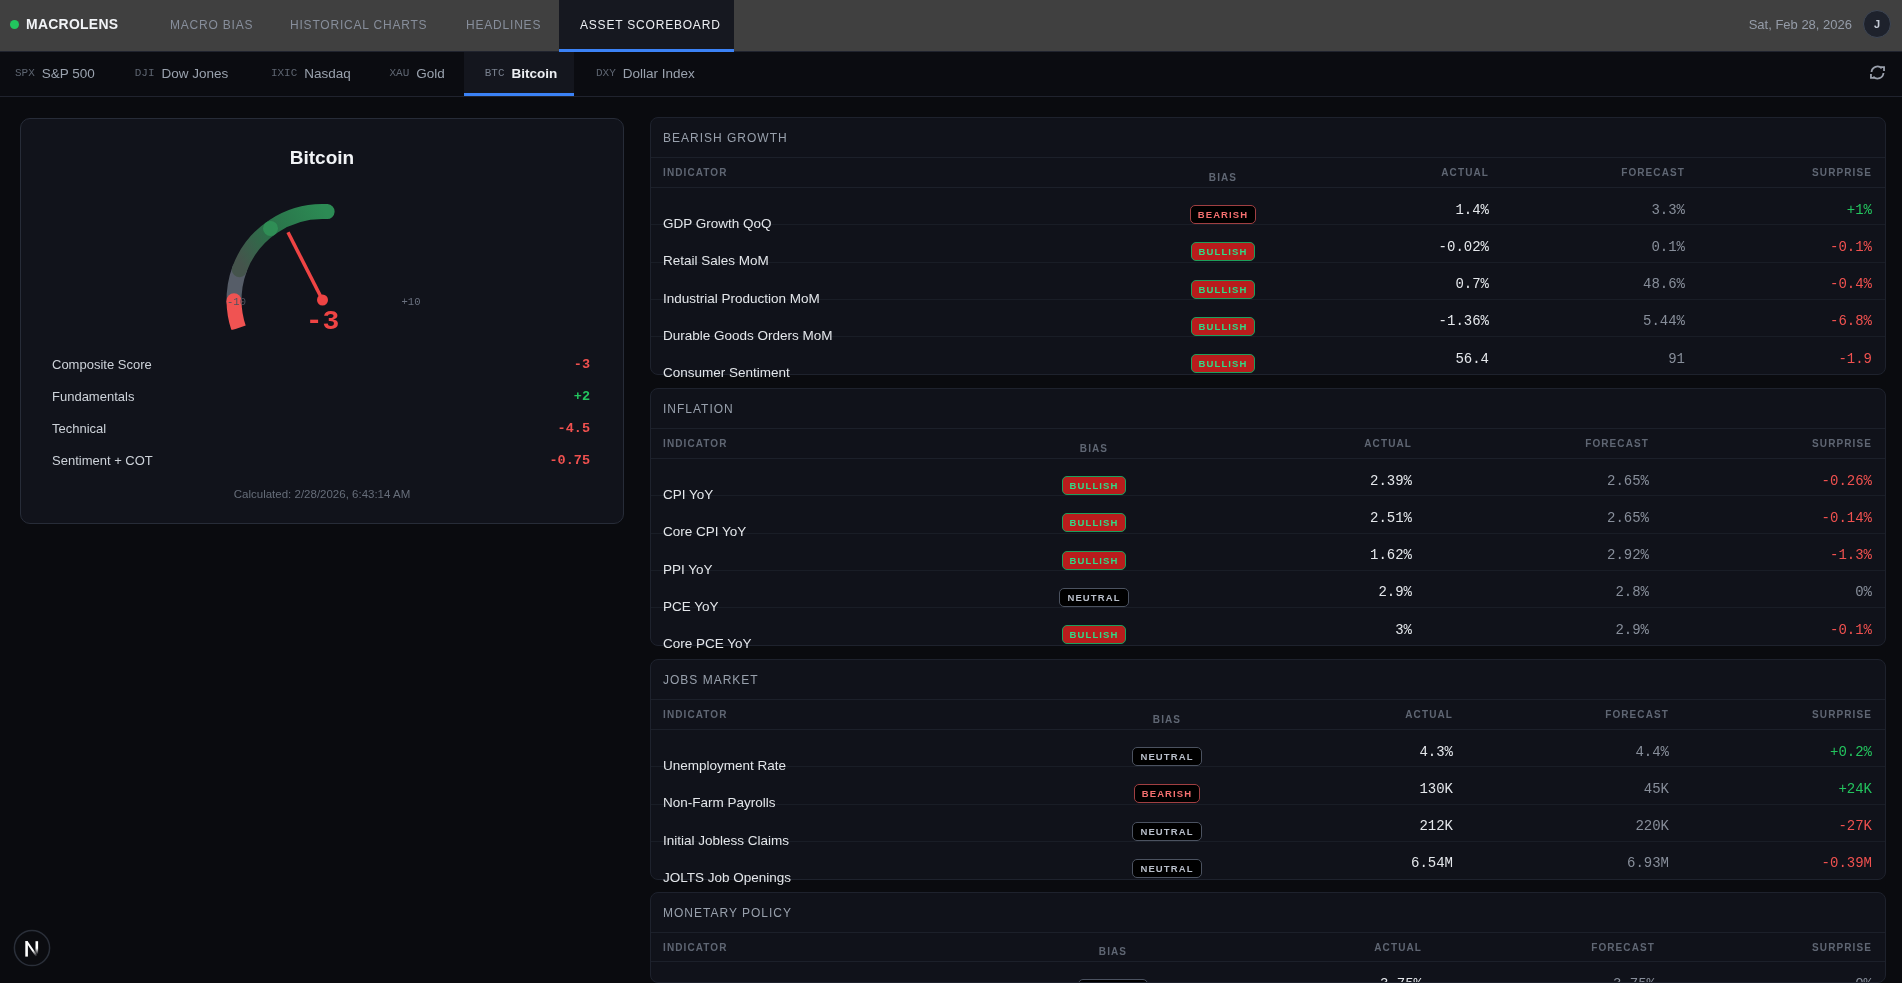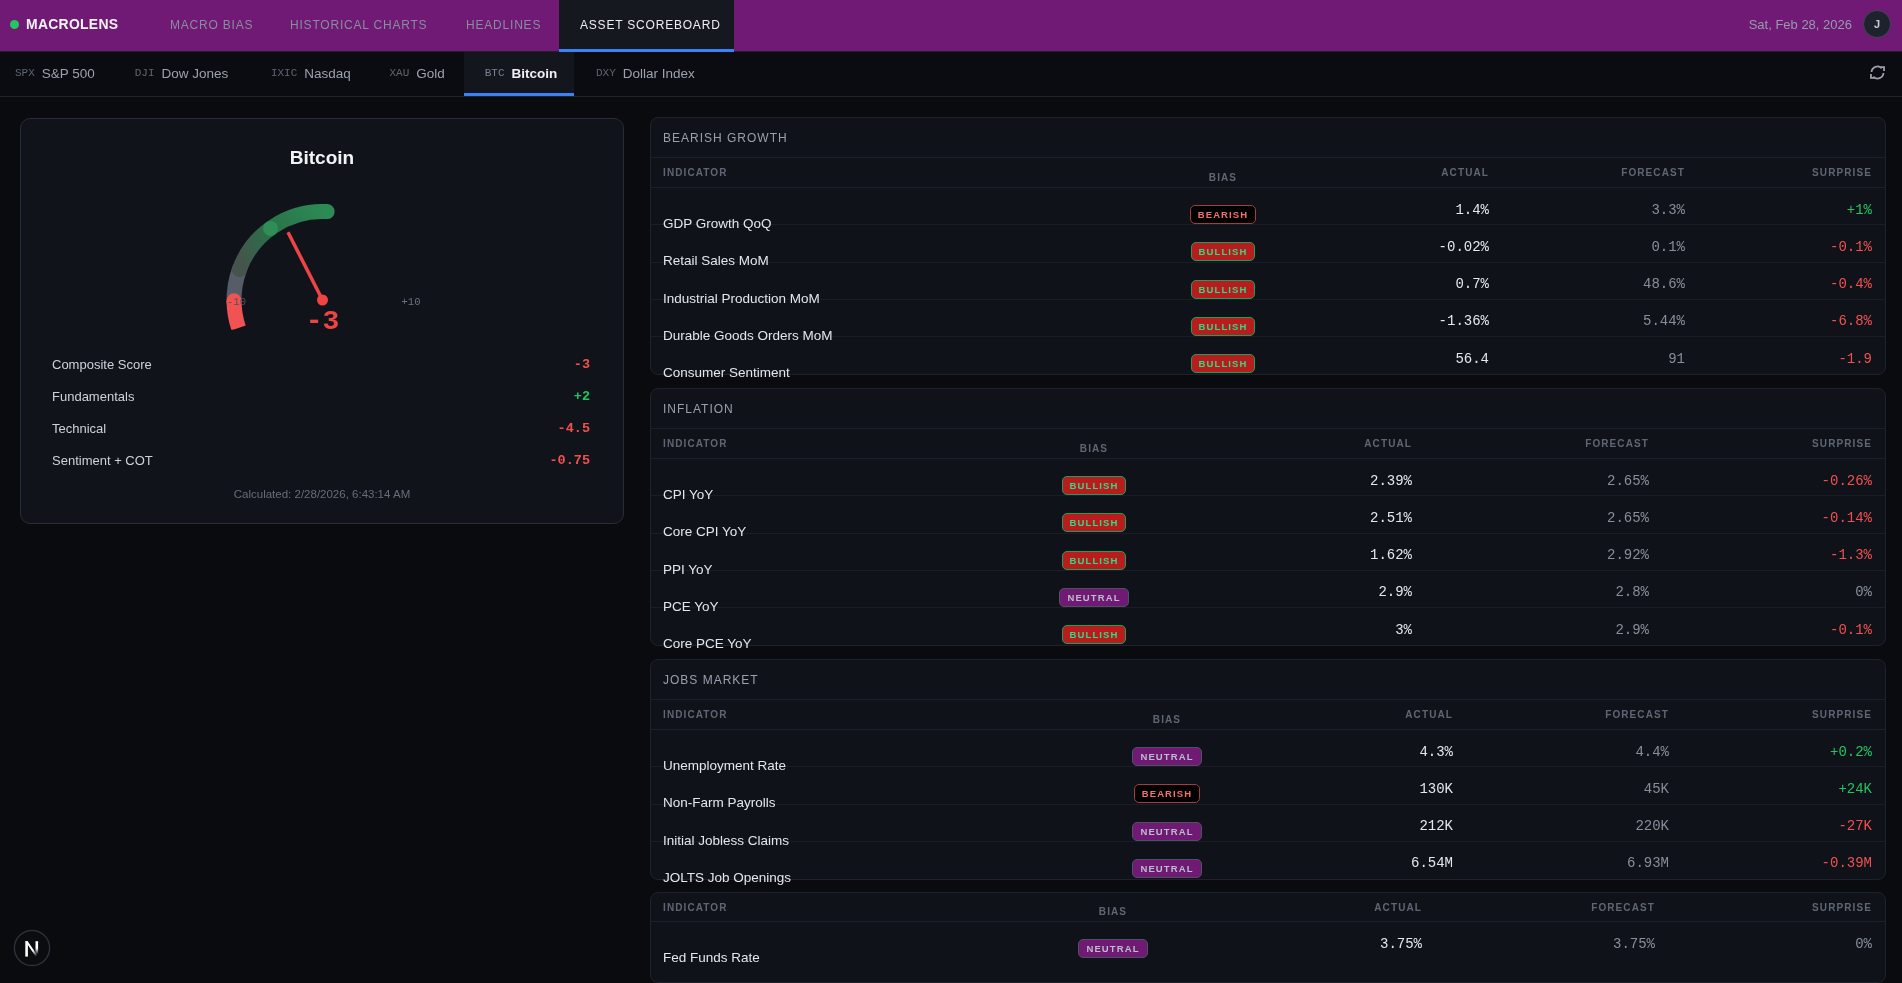--- a/index.html
+++ b/index.html
@@ -1,21 +1,21 @@
 <!DOCTYPE html>
 <html><head>
 <meta charset="utf-8">
 <style>
 * { margin:0; padding:0; box-sizing:border-box; }
 html,body { width:1902px; height:983px; background:#0a0b0f; overflow:hidden;
   font-family:"Liberation Sans", sans-serif; position:relative; }
 .abs { position:absolute; }
 
 
-.nav { position:absolute; left:0; top:0; width:1902px; height:52px; background:#701a75;
+.nav { position:absolute; left:0; top:0; width:1902px; height:52px; background:#404040;
   border-bottom:1px solid #20232e; }
 .navactive { position:absolute; left:559px; top:0; width:175px; height:52px; background:#161820;
   border-bottom:3px solid #3b82f6; }
 .dot { position:absolute; left:10px; top:20px; width:9px; height:9px; border-radius:50%; background:#22c55e; }
 .brand { position:absolute; left:26px; top:16px; font-size:14.5px; font-weight:bold; color:#f2f4f7; letter-spacing:0.3px; transform:scaleX(0.96); transform-origin:left center; }
 .nl { position:absolute; top:18px; font-size:12px; letter-spacing:0.8px; color:#878e9b; font-weight:normal; }
 .nl.on { color:#eceef2; }
 .navdate { position:absolute; top:17px; right:50px; font-size:13px; color:#959ca8; }
 .avatar { position:absolute; left:1863px; top:10px; width:28px; height:28px; border-radius:50%;
   background:#1e222c; border:1px solid #3e4654; color:#c6ccd7; font-size:11px; font-weight:bold;
@@ -53,21 +53,21 @@
 .prow:last-child { border-bottom:none; }
 .ind { font-size:13.5px; color:#e3e6ea;margin-top:28px; }
 .c { text-align:center;margin-top:9px; } .r { text-align:right; }
 .val { font-family:"Liberation Mono", monospace; font-size:14px; }
 .a { color:#e4e7eb; } .f { color:#878e9a; }
 .pos { color:#23c45e; } .neg { color:#f0514f; } .zero { color:#878e9a; }
 .badge { display:inline-block; height:19px; line-height:17px; padding:0 7px; border-radius:5px;
   font-size:9.5px; font-weight:bold; letter-spacing:1.1px; border:1px solid; }
 .bull { color:#2edc87; border-color:#1e9e5b; background:#b91c1c; }
 .bear { color:#f47070; border-color:#a03f42; background:#000000; }
-.neut { color:#b9bfca; border-color:#4b5260; background:#701a75; }
+.neut { color:#b9bfca; border-color:#4b5260; background:#000000; }
 .g1 { grid-template-columns:480px 160px 186px 196px 187px; }
 .g2 { grid-template-columns:351px 160px 238px 237px 223px; }
 .g3 { grid-template-columns:424px 160px 206px 216px 203px; }
 .g4 { grid-template-columns:370px 160px 229px 233px 217px; }
 </style>
 </head>
 <body>
 
 <div class="nav">
   <div class="navactive"></div>
@@ -290,20 +290,21 @@
   <div class="prow g3">
       <span class="ind">JOLTS Job Openings</span>
       <span class="c"><span class="badge neut">NEUTRAL</span></span>
       <span class="r val a">6.54M</span>
       <span class="r val f">6.93M</span>
       <span class="r val neg">-0.39M</span>
     </div>
 </div>
 
 <div class="panel" style="top:892px; height:91px; overflow:hidden;">
+  <div class="ptitle">MONETARY POLICY</div>
   <div class="phead g4" style="height:29px">
       <span>INDICATOR</span>
       <span class="c">BIAS</span>
       <span class="r">ACTUAL</span>
       <span class="r">FORECAST</span>
       <span class="r">SURPRISE</span>
     </div>
   <div class="prow g4">
       <span class="ind">Fed Funds Rate</span>
       <span class="c"><span class="badge neut">NEUTRAL</span></span>

